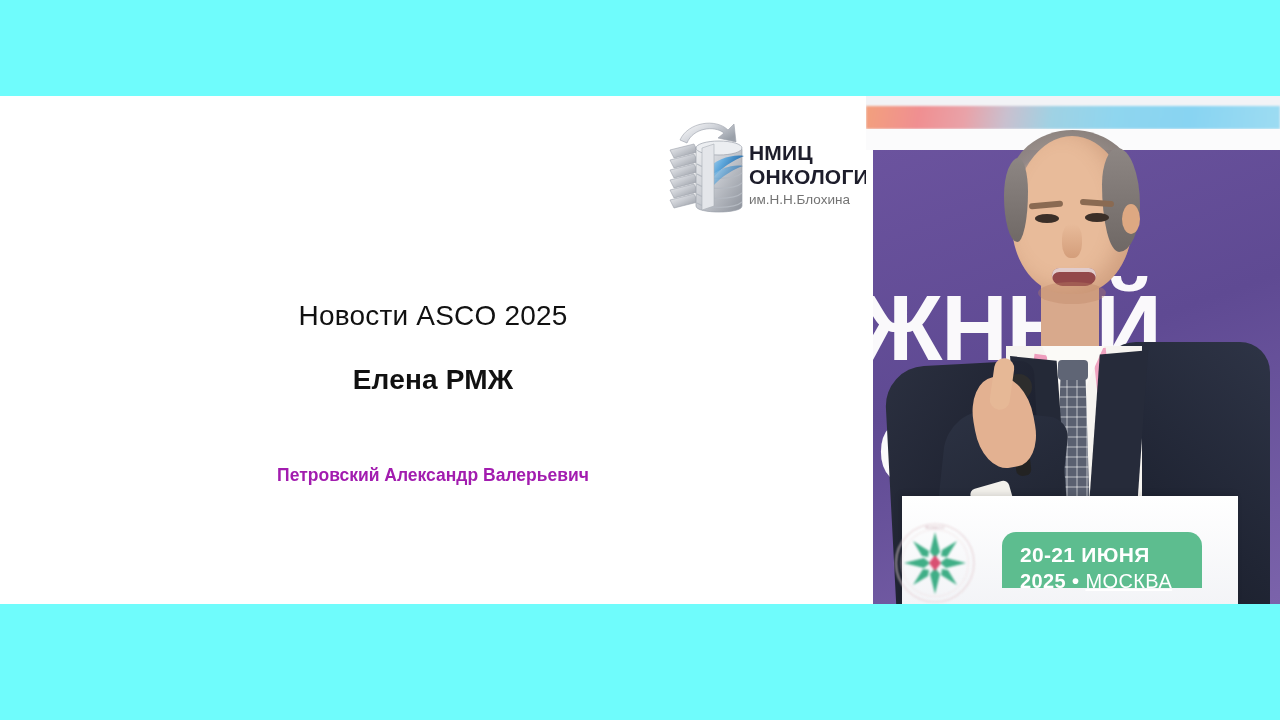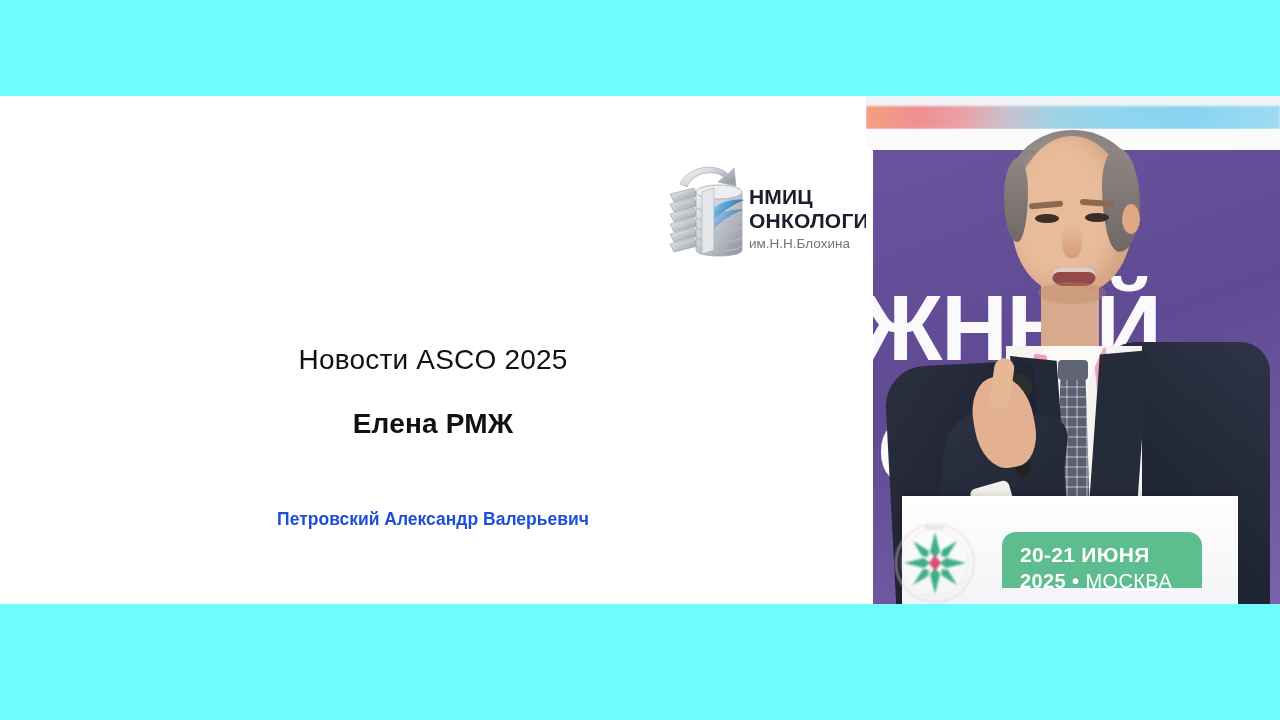--- a/index.html
+++ b/index.html
@@ -45,21 +45,20 @@
 
   
   #slide {
     position: absolute;
     left: 0;
     top: 0;
     width: 866px;
     height: 508px;
     background: #ffffff;
     overflow: hidden;
-    margin-top: 44px;
   }
 
   
   #logo-block {
     position: absolute;
     left: 664px;
     top: 14px;
     width: 200px;
     height: 118px;
   }
@@ -118,21 +117,21 @@
   #slide-authors {
     position: absolute;
     left: 0;
     top: 366px;
     width: 866px;
     text-align: center;
   }
   #slide-authors div {
     font-size: 17.5px;
     font-weight: bold;
-    color: #1d4ed8;
+    color: #a21caf;
     line-height: 27px;
   }
 
   
   #video {
     position: absolute;
     left: 866px;
     top: 0;
     width: 414px;
     height: 508px;

